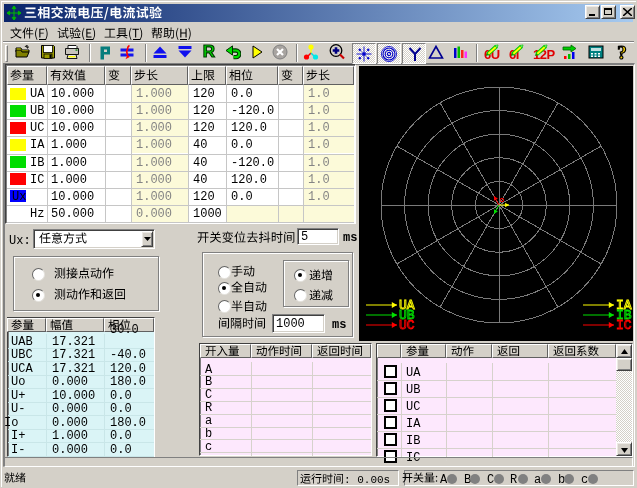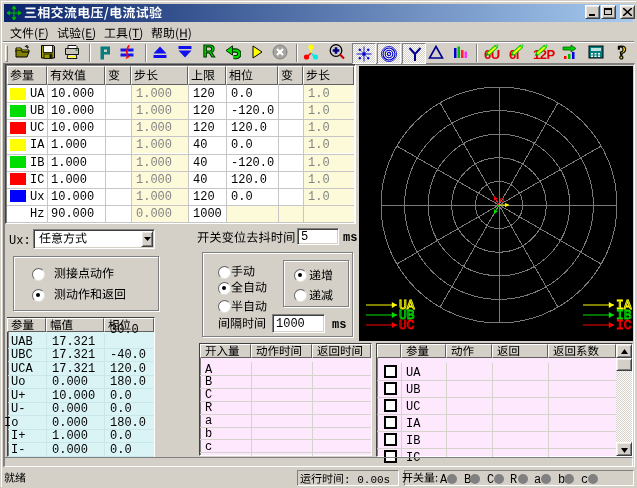--- a/index.html
+++ b/index.html
@@ -303,29 +303,29 @@
 <div class="abs" style="left:7px;top:187.9px;width:347px;height:1px;background:#C6C6C6"></div>
 <div class="abs" style="left:10px;top:173.2px;width:16px;height:12px;background:#FF0000"></div>
 <div class="mono" style="left:30px;top:173.8px">IC</div>
 <div class="mono" style="left:51px;top:173.8px">1.000</div>
 <div class="mono" style="left:136px;top:173.8px;color:#848484">1.000</div>
 <div class="mono" style="left:193px;top:173.8px">40</div>
 <div class="mono" style="left:231px;top:173.8px">120.0</div>
 <div class="mono" style="left:308px;top:173.8px;color:#848484">1.0</div>
 <div class="abs" style="left:7px;top:205.0px;width:347px;height:1px;background:#C6C6C6"></div>
 <div class="abs" style="left:10px;top:190.4px;width:16px;height:12px;background:#0000FF"></div>
-<div class="mono" style="left:30px;top:190.9px">Ux</div>
+<div class="mono" style="left:12px;top:190.9px">Ux</div>
 <div class="mono" style="left:51px;top:190.9px">10.000</div>
 <div class="mono" style="left:136px;top:190.9px;color:#848484">1.000</div>
 <div class="mono" style="left:193px;top:190.9px">120</div>
 <div class="mono" style="left:231px;top:190.9px">0.0</div>
 <div class="mono" style="left:308px;top:190.9px;color:#848484">1.0</div>
 <div class="abs" style="left:7px;top:222.2px;width:347px;height:1px;background:#C6C6C6"></div>
 <div class="mono" style="left:30px;top:208.0px">Hz</div>
-<div class="mono" style="left:51px;top:208.0px">90.000</div>
+<div class="mono" style="left:51px;top:208.0px">50.000</div>
 <div class="mono" style="left:136px;top:208.0px;color:#848484">0.000</div>
 <div class="mono" style="left:193px;top:208.0px">1000</div>
 <div class="mono" style="left:231px;top:208.0px"></div>
 <div class="mono" style="left:308px;top:208.0px;color:#848484"></div>
 <div class="abs" style="left:47px;top:85px;width:1px;height:137px;background:#C6C6C6"></div>
 <div class="abs" style="left:105px;top:85px;width:1px;height:137px;background:#C6C6C6"></div>
 <div class="abs" style="left:131px;top:85px;width:1px;height:137px;background:#C6C6C6"></div>
 <div class="abs" style="left:188px;top:85px;width:1px;height:137px;background:#C6C6C6"></div>
 <div class="abs" style="left:226px;top:85px;width:1px;height:137px;background:#C6C6C6"></div>
 <div class="abs" style="left:278px;top:85px;width:1px;height:137px;background:#C6C6C6"></div>

